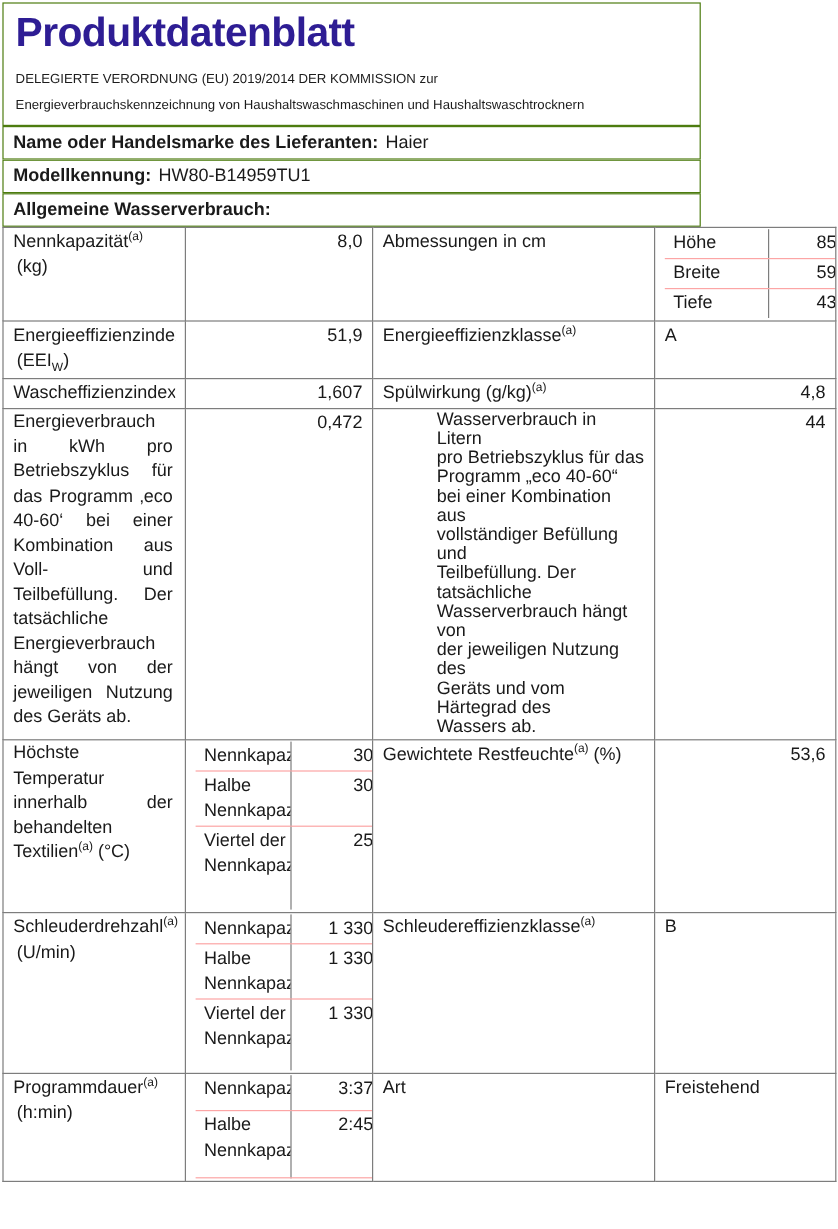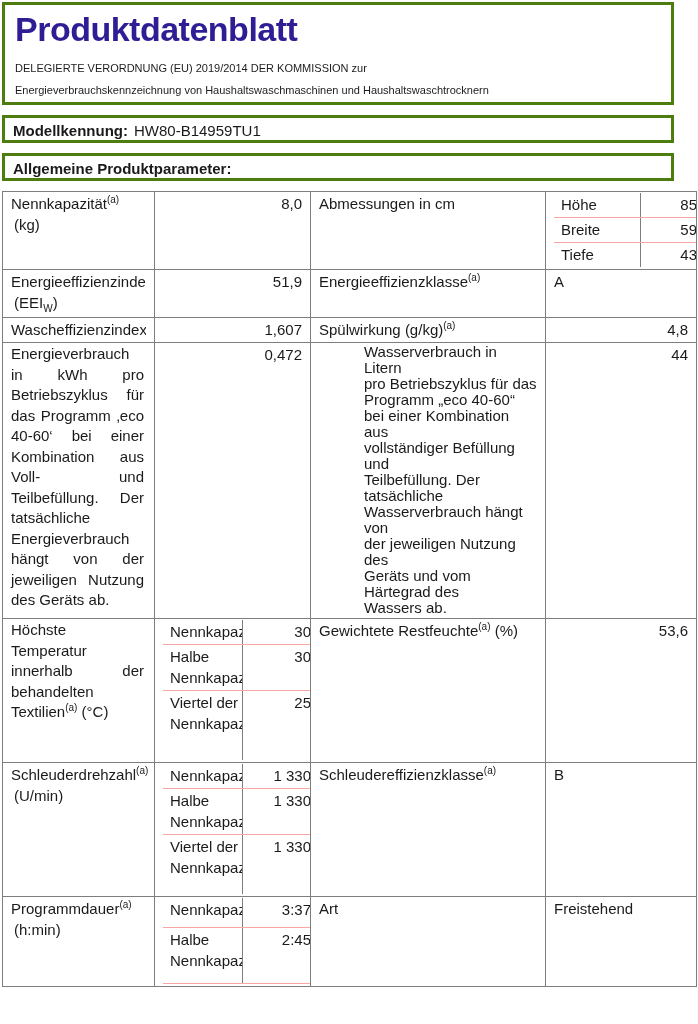--- a/index.html
+++ b/index.html
@@ -2,22 +2,22 @@
 <html><head>
 <meta charset="utf-8">
 <style>
   html,body { margin:0; padding:0; }
   body {
     width:698px; height:1024px; overflow:hidden; background:#ffffff;
     font-family:"Liberation Sans", sans-serif; font-size:15px; color:#1a1a1a;
   }
   .page { width:694px; margin:2px; }
   .box {
-    border:3px solid #4d7c0f; background:#fff; box-sizing:border-box;
-    margin-bottom:10px; width:672px;
+    border:1px solid #4d7c0f; background:#fff; box-sizing:border-box;
+    margin-bottom:0; width:582px;
   }
   
   .title-box { height:103px; padding:4px 10px 0 10px; }
   .doc-title {
     margin:0 0 8px 0; font-size:34px; font-weight:bold; color:#2e1d94;
     letter-spacing:-0.5px; line-height:40px;
   }
   .doc-subtitle { font-size:11px; line-height:22px; white-space:pre-line; color:#1c1c1c; }
   
   .info-row { padding:3px 8px; line-height:20px; }
@@ -72,28 +72,31 @@
 <body>
 
 <div class="page">
 
   <div class="box title-box">
     <h1 class="doc-title">Produktdatenblatt</h1>
     <div class="doc-subtitle">DELEGIERTE VERORDNUNG (EU) 2019/2014 DER KOMMISSION zur
 Energieverbrauchskennzeichnung von Haushaltswaschmaschinen und Haushaltswaschtrocknern</div>
   </div>
 
+  <div class="box info-row row-supplier">
+    <span class="info-label">Name oder Handelsmarke des Lieferanten:</span><span class="info-value">Haier</span>
+  </div>
 
 
   <div class="box info-row row-model">
     <span class="info-label">Modellkennung:</span><span class="info-value">HW80-B14959TU1</span>
   </div>
 
   <div class="box info-row row-section">
-    <span class="info-label">Allgemeine Produktparameter:</span>
+    <span class="info-label">Allgemeine Wasserverbrauch:</span>
   </div>
 
   <table class="main">
     <colgroup>
         <col class="w1">
         <col class="w2">
         <col class="w3">
         <col class="w4">
       </colgroup>
     <tbody>

